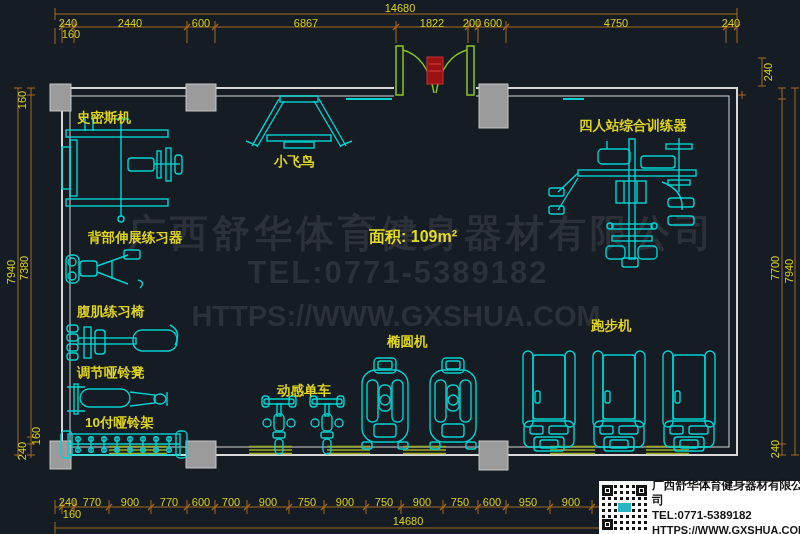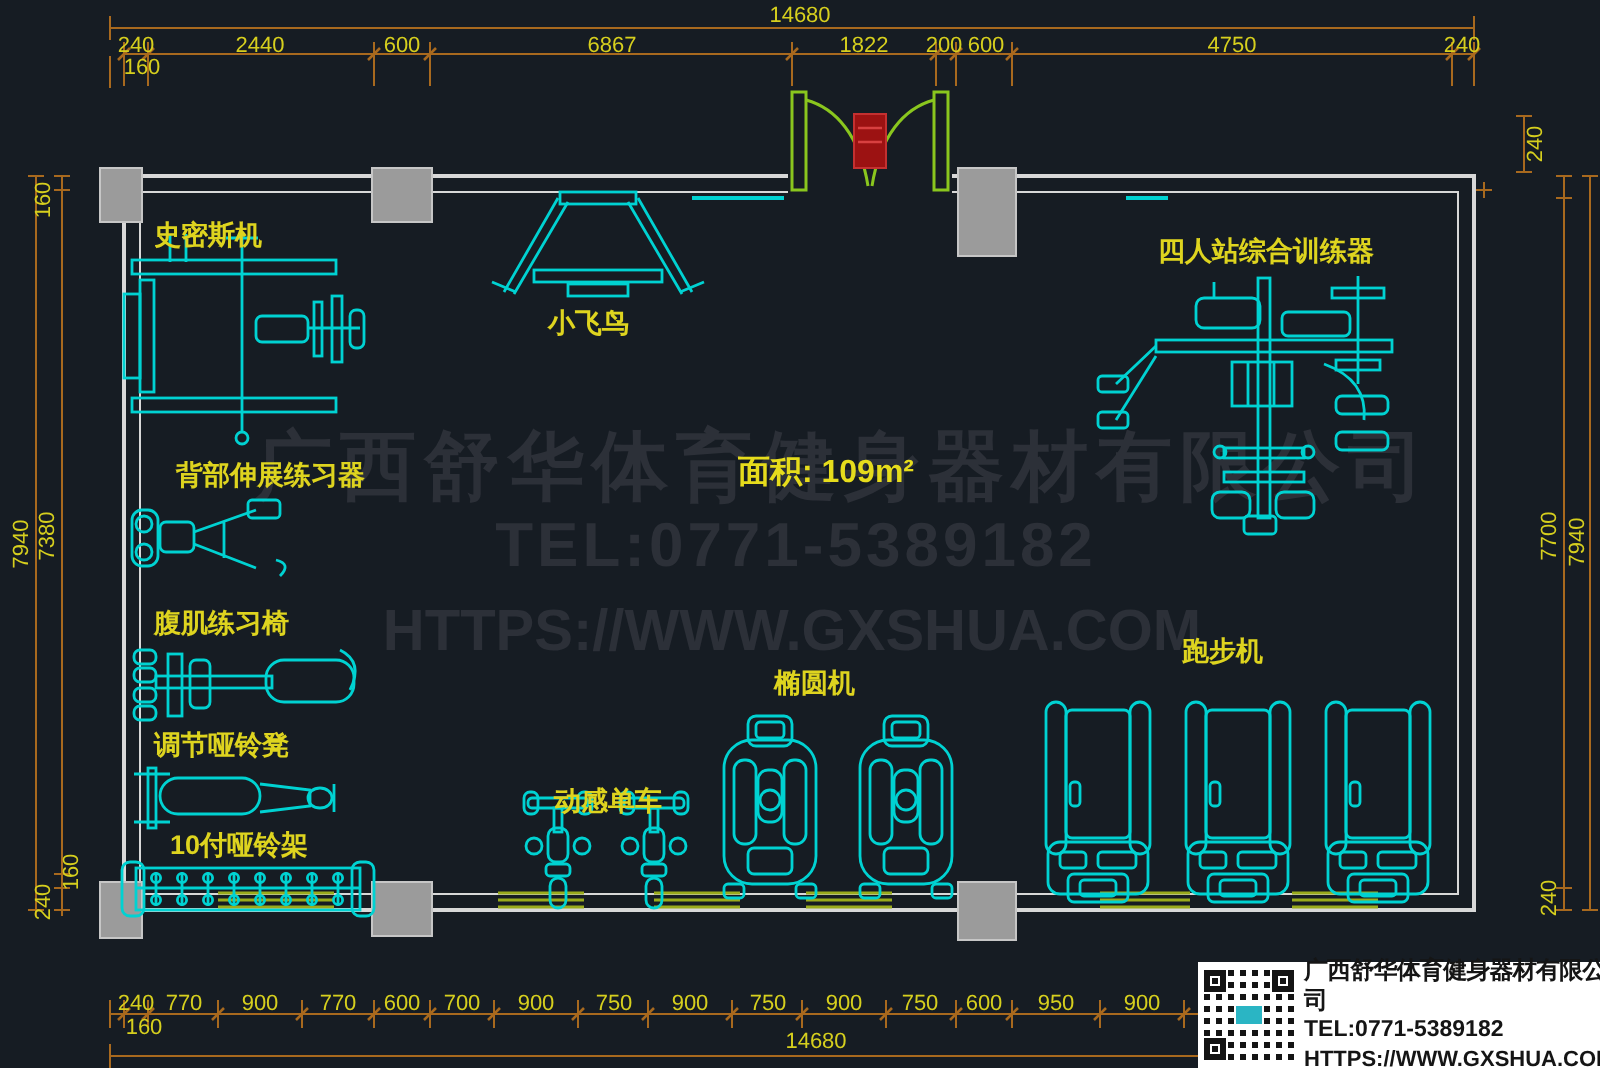--- a/index.html
+++ b/index.html
@@ -255,21 +255,21 @@
     </g>
   </svg>
 
   <span class="lbl" style="left:77px;top:109px">史密斯机</span>
   <span class="lbl" style="left:274px;top:153px">小飞鸟</span>
   <span class="lbl" style="left:579px;top:117px">四人站综合训练器</span>
   <span class="lbl" style="left:88px;top:229px">背部伸展练习器</span>
   <span class="lbl" style="left:77px;top:303px">腹肌练习椅</span>
   <span class="lbl" style="left:77px;top:364px">调节哑铃凳</span>
   <span class="lbl" style="left:85px;top:414px">10付哑铃架</span>
-  <span class="lbl" style="left:277px;top:392px">动感单车</span>
+  <span class="lbl" style="left:277px;top:382px">动感单车</span>
   <span class="lbl" style="left:387px;top:333px">椭圆机</span>
   <span class="lbl" style="left:591px;top:317px">跑步机</span>
 
   <div class="cinfo">
     <div class="t2">面积: 109m²</div>
   </div>
 
   <span class="dim" style="left:400px;top:8px">14680</span>
   <span class="dim" style="left:68px;top:23px">240</span>
   <span class="dim" style="left:130px;top:23px">2440</span>

